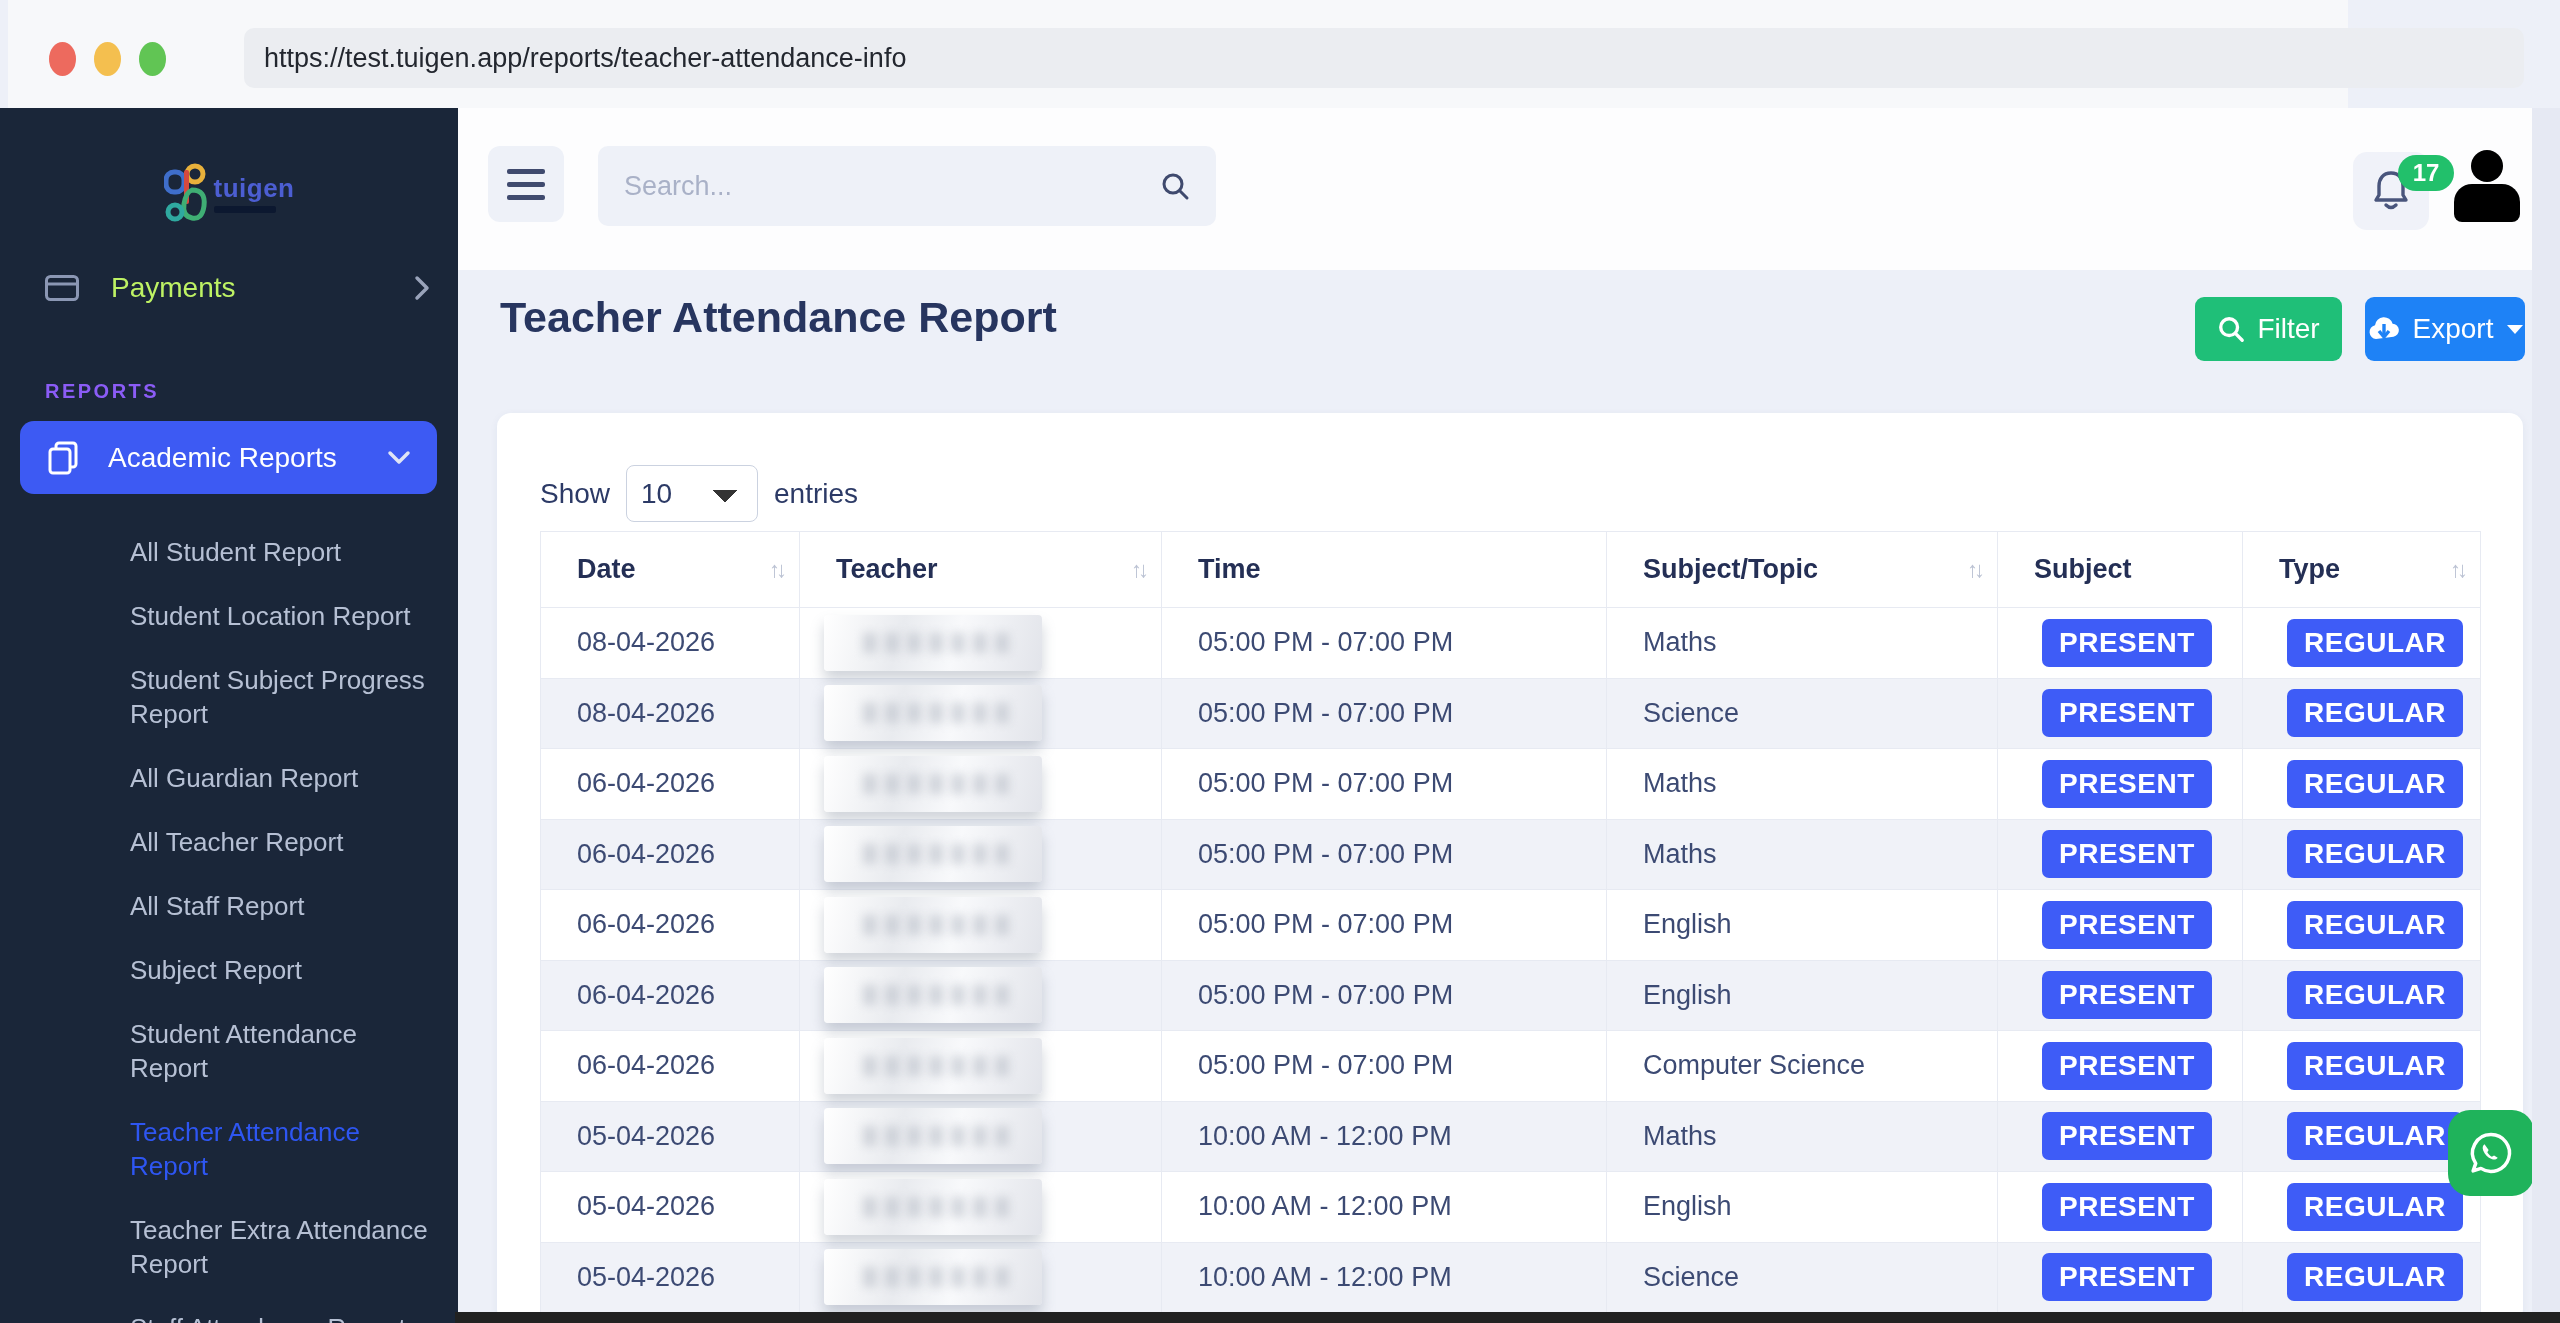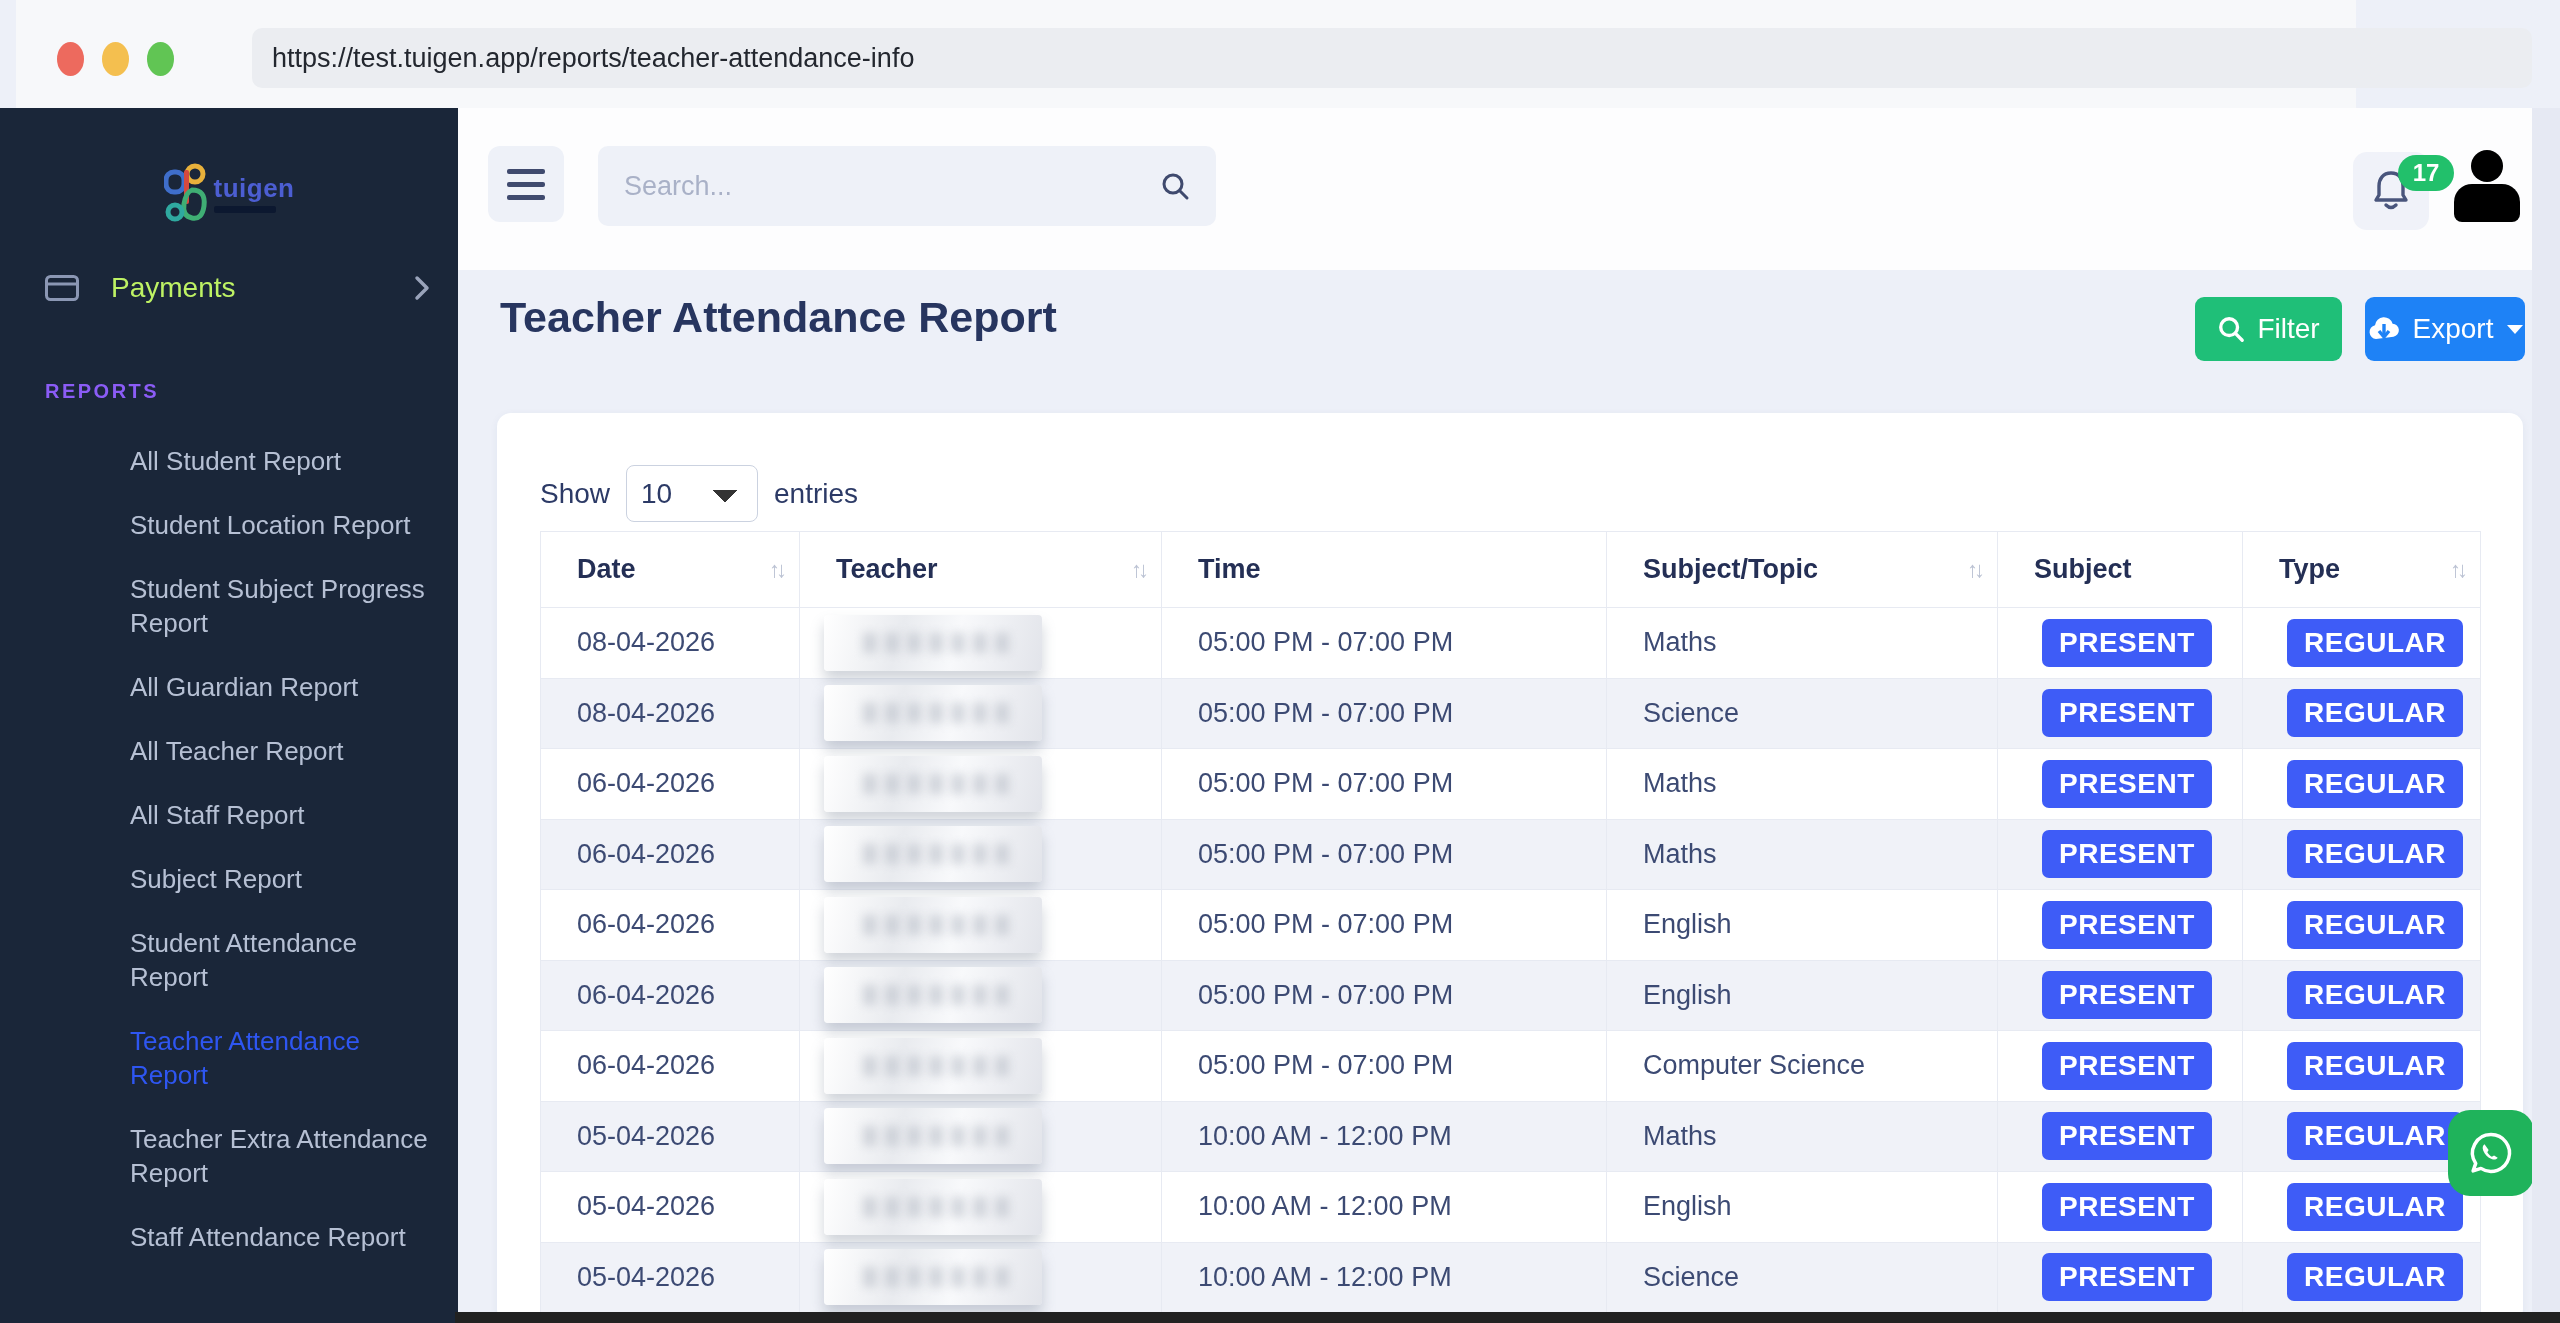--- a/index.html
+++ b/index.html
@@ -1,20 +1,20 @@
 <!DOCTYPE html>
 <html><head>
 <meta charset="utf-8">
 <style>
   * { margin:0; padding:0; box-sizing:border-box; }
   html,body { width:2560px; height:1323px; overflow:hidden;
     font-family:"Liberation Sans", sans-serif; background:#edf0f8; position:relative; }
 
   
-  .browser-bar { position:absolute; left:16px; top:0; width:2340px; height:108px; background:#f7f8fa; }
+  .browser-bar { position:absolute; left:8px; top:0; width:2340px; height:108px; background:#f7f8fa; }
   .traffic { position:absolute; top:42px; left:41px; display:flex; gap:18px; }
   .light { width:27px; height:34px; border-radius:50%; }
   .url-pill { position:absolute; left:236px; top:28px; width:2280px; height:60px;
     background:#ebedf1; border-radius:10px; display:flex; align-items:center; padding-left:20px; }
   .url-text { font-size:27px; color:#23272f; }
 
   
   .sidebar { position:absolute; left:0; top:108px; width:458px; height:1215px;
     background:#1a2639; color:#b9c3d6; overflow:hidden; }
   .logo-row { display:flex; align-items:center; justify-content:center; gap:6px; margin-top:46px; height:80px; }
@@ -133,20 +133,30 @@
       <line x1="1.5" y1="9" x2="32.5" y2="9" stroke="#8b97b4" stroke-width="3"></line>
     </svg>
     <span class="lbl">Payments</span>
     <svg width="16" height="26" viewBox="0 0 16 26">
       <polyline points="3,3 13,13 3,23" fill="none" stroke="#99a3ba" stroke-width="3.5" stroke-linecap="round" stroke-linejoin="round"></polyline>
     </svg>
   </div>
 
   <div class="section-label">REPORTS</div>
 
+  <div class="active-item">
+    <svg width="36" height="36" viewBox="0 0 36 36">
+      <rect x="10" y="3" width="20" height="24" rx="3" fill="none" stroke="#ffffff" stroke-width="3"></rect>
+      <rect x="4" y="9" width="20" height="24" rx="3" fill="#3d5af3" stroke="#ffffff" stroke-width="3"></rect>
+    </svg>
+    <span class="lbl">Academic Reports</span>
+    <svg width="24" height="15" viewBox="0 0 24 15">
+      <polyline points="3,3 12,12 21,3" fill="none" stroke="#dfe4f5" stroke-width="3.5" stroke-linecap="round" stroke-linejoin="round"></polyline>
+    </svg>
+  </div>
 
   <ul class="submenu">
       <li>All Student Report</li>
       <li>Student Location Report</li>
       <li>Student Subject Progress Report</li>
       <li>All Guardian Report</li>
       <li>All Teacher Report</li>
       <li>All Staff Report</li>
       <li>Subject Report</li>
       <li>Student Attendance Report</li>

